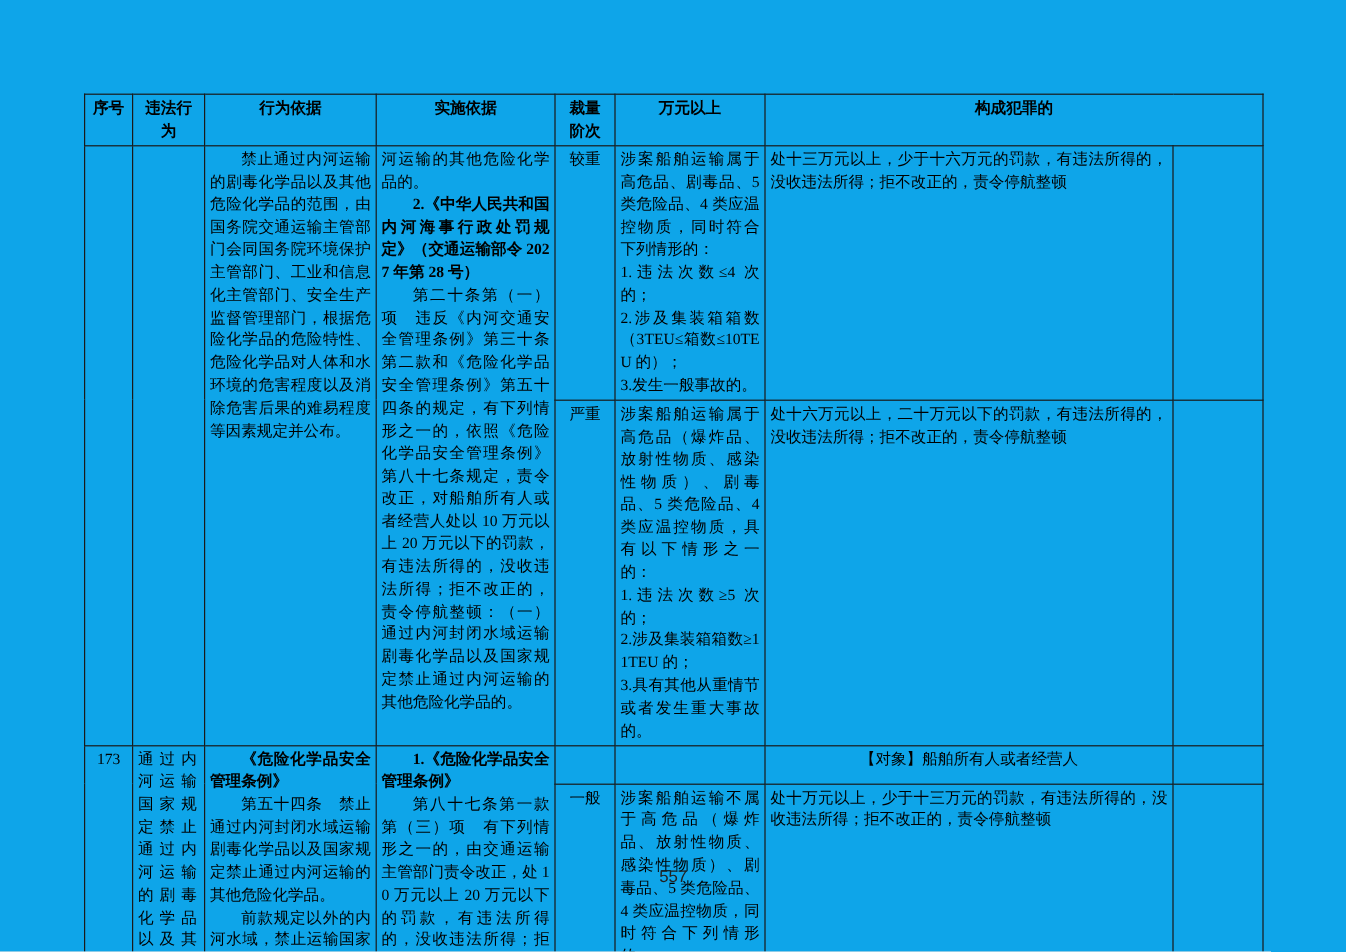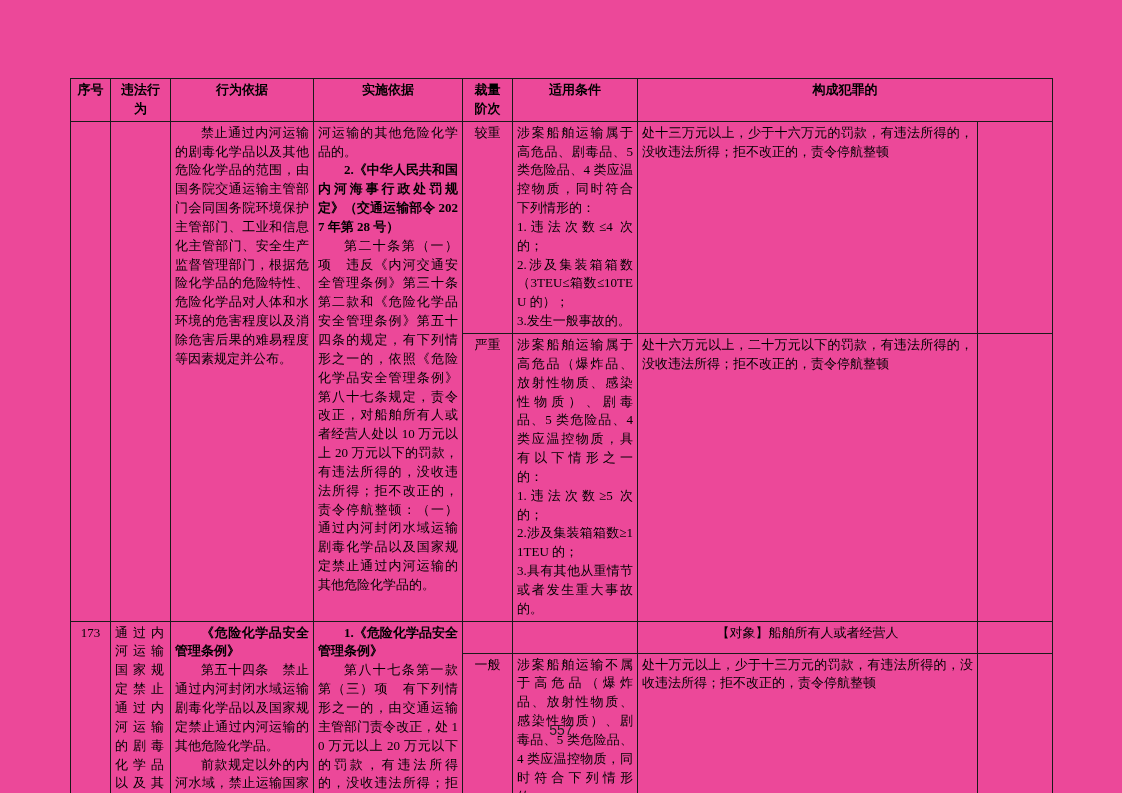--- a/index.html
+++ b/index.html
@@ -1,19 +1,19 @@
 <!DOCTYPE html>
 <html><head>
 <meta charset="utf-8">
 <style>
   html,body{margin:0;padding:0;background:#e8e8e8;}
   .page{
     position:relative;
     width:1122px;height:793px;
-    background:#ec4899;
+    background:#0ea5e9;
     font-family:"Liberation Serif","DejaVu Serif",serif;
     color:#000;
     margin:0 auto;
     overflow:hidden;
   }
   table.lawtable{
     position:absolute;left:70px;top:78px;
     width:982px;
     border-collapse:collapse;
     table-layout:fixed;
@@ -68,21 +68,21 @@
     </colgroup>
 
     <tbody>
         <tr style="height:32px">
       <th class="hd">序号</th>
       <th class="hd">违法行为</th>
       <th class="hd">行为依据</th>
       <th class="hd">实施依据</th>
       <th class="hd" style="white-space:pre-line">裁量
 阶次</th>
-      <th class="hd">适用条件</th>
+      <th class="hd">万元以上</th>
       <th class="hd" colspan="2">构成犯罪的</th>
     </tr>
 
     <tr style="height:150px">
       <td rowspan="2" class="center-mid"></td>
       <td rowspan="2"></td>
       <td rowspan="2" class="basis">
         <p>禁止通过内河运输的剧毒化学品以及其他危险化学品的范围，由国务院交通运输主管部门会同国务院环境保护主管部门、工业和信息化主管部门、安全生产监督管理部门，根据危险化学品的危险特性、危险化学品对人体和水环境的危害程度以及消除危害后果的难易程度等因素规定并公布。</p>
       </td>
       <td rowspan="2" class="basis">

